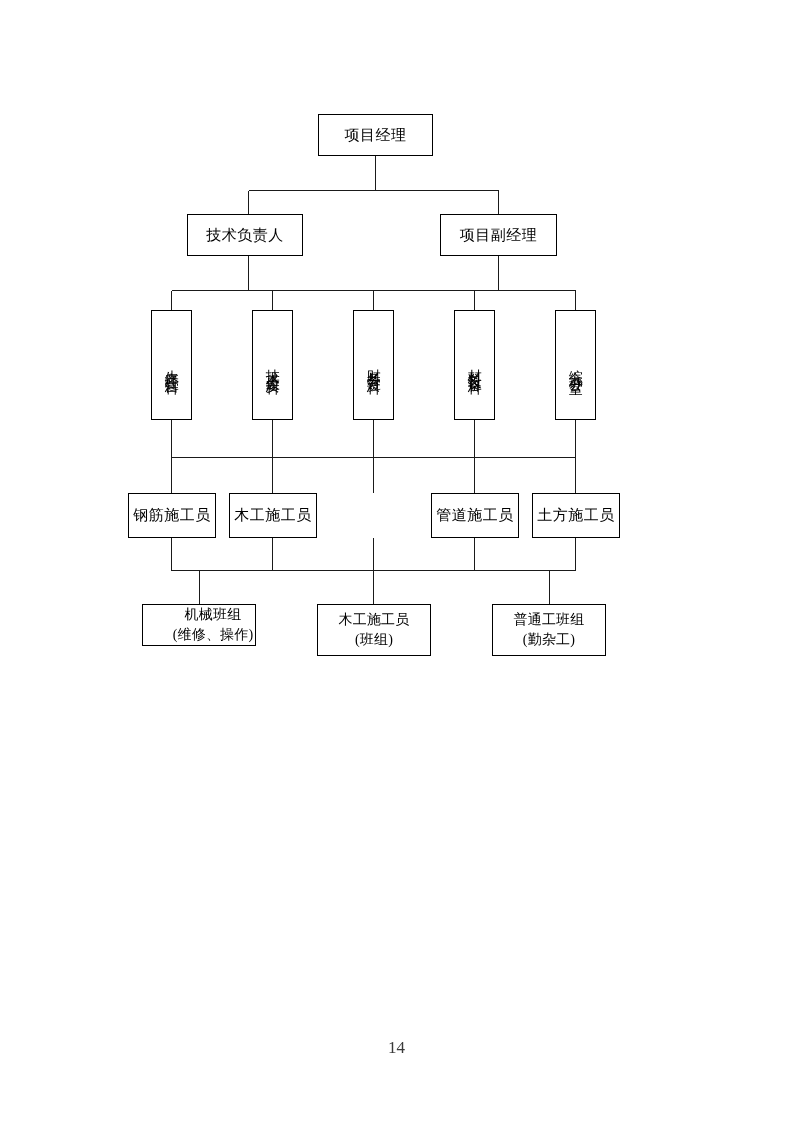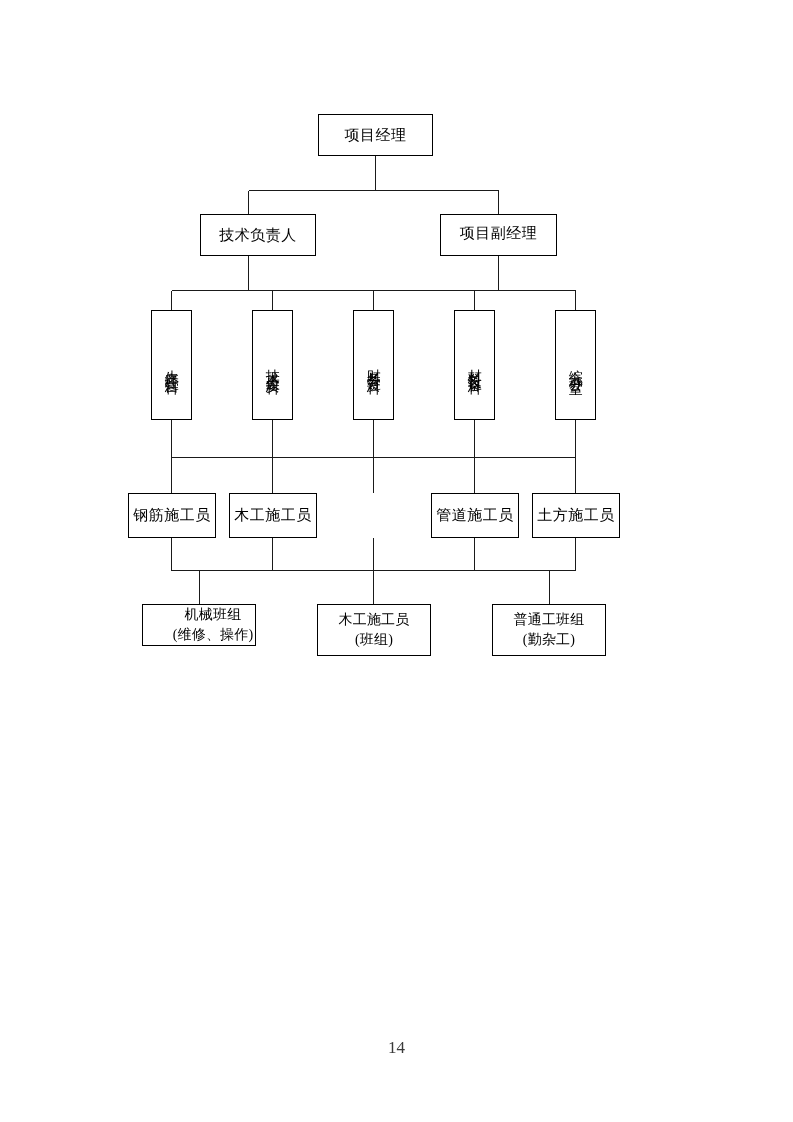--- a/index.html
+++ b/index.html
@@ -122,24 +122,24 @@
         <line x1="199.5" y1="570.5" x2="199.5" y2="604"></line>
         <line x1="373.5" y1="570.5" x2="373.5" y2="604"></line>
         <line x1="549.5" y1="570.5" x2="549.5" y2="604"></line>
       </g>
     </svg>
 
     <div class="node" style="left:318px; top:114px; width:115px; height:42px;">
       <span class="node-line">项目经理</span>
     </div>
 
-    <div class="node" style="left:200px; top:214px; width:116px; height:42px;">
+    <div class="node" style="left:187px; top:214px; width:116px; height:42px;">
       <span class="node-line">技术负责人</span>
     </div>
-    <div class="node" style="left:440px; top:214px; width:117px; height:42px;font-family:Liberation Mono, monospace;">
+    <div class="node" style="left:440px; top:214px; width:117px; height:42px;">
       <span class="node-line">项目副经理</span>
     </div>
 
     <div class="node vertical" style="left:151px; top:310px; width:41px; height:110px;">
       <span class="node-line">生产经营科</span>
     </div>
     <div class="node vertical" style="left:252px; top:310px; width:41px; height:110px;">
       <span class="node-line">技术质安科</span>
     </div>
     <div class="node vertical" style="left:353px; top:310px; width:41px; height:110px;">

